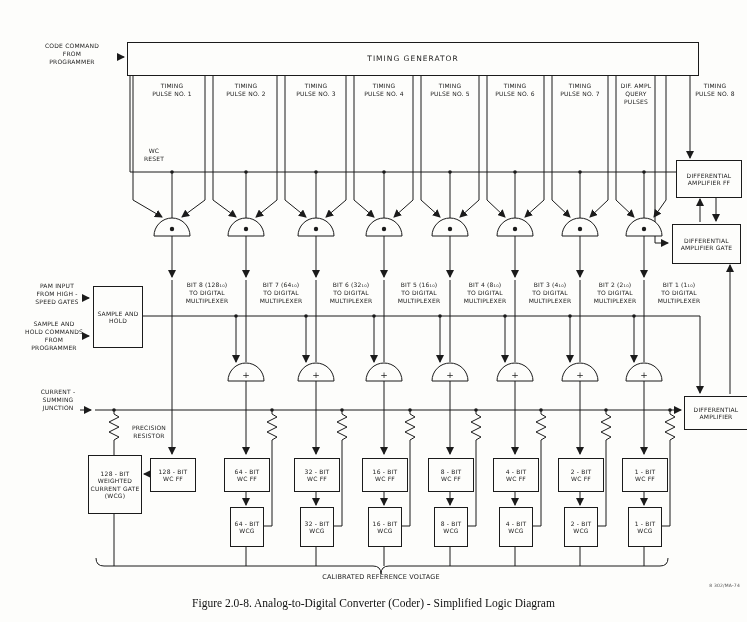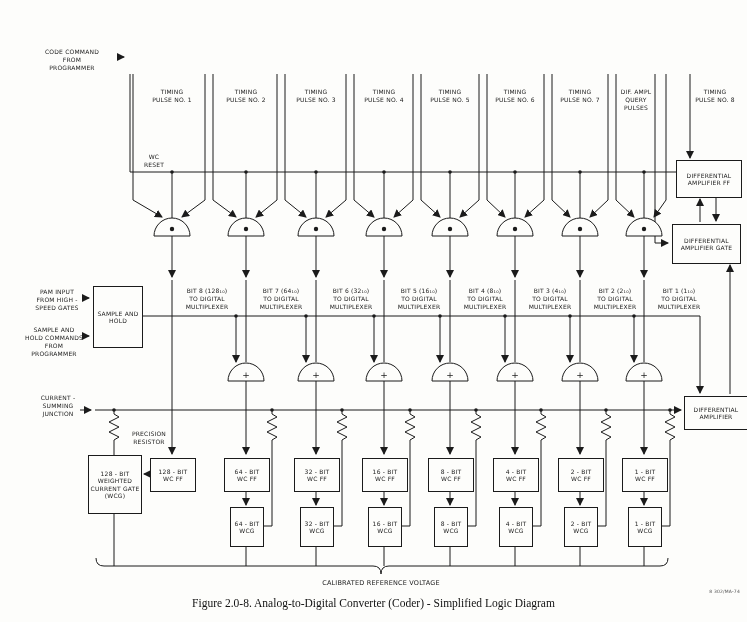--- a/index.html
+++ b/index.html
@@ -4,21 +4,21 @@
 <style>
   html,body{margin:0;padding:0;}
   body{width:747px;height:622px;position:relative;background:#fdfdfb;
        font-family:"DejaVu Sans",sans-serif;color:#1b1b1b;overflow:hidden;}
   .stage{position:absolute;inset:0;}
   svg{position:absolute;left:0;top:0;}
   .bx{position:absolute;border:1px solid #1b1b1b;background:#fdfdfb;
       display:flex;align-items:center;justify-content:center;text-align:center;
       font-size:6px;line-height:7.5px;letter-spacing:.2px;}
   .bx.big{font-size:7.5px;letter-spacing:1px;}
-  .lb{position:absolute;text-align:center;font-size:6px;line-height:8px;letter-spacing:.2px;margin-top:6px;}
+  .lb{position:absolute;text-align:center;font-size:6px;line-height:8px;letter-spacing:.2px;}
   .ln{display:block;}
   .ref{font-size:4.5px;text-align:right;color:#555;}
   .caption{position:absolute;left:0;top:597px;width:100%;text-align:center;
            font-family:"Liberation Serif",serif;font-size:11.5px;color:#111;}
 </style>
 </head>
 <body>
 
 <div class="stage">
 
@@ -183,20 +183,23 @@
       <text x="316" y="378">+</text>
       <text x="384" y="378">+</text>
       <text x="450" y="378">+</text>
       <text x="515" y="378">+</text>
       <text x="580" y="378">+</text>
       <text x="644" y="378">+</text>
     </g>
   </g>
 </svg>
 
+<div class="bx big" style="left:127px;top:42px;width:570px;height:32px">
+      <span>TIMING GENERATOR</span>
+    </div>
 
 <div class="bx" style="left:93px;top:286px;width:48px;height:60px">
       <span>SAMPLE AND HOLD</span>
     </div>
 
 <div class="bx" style="left:88px;top:455px;width:52px;height:57px">
       <span>128 - BIT WEIGHTED CURRENT GATE (WCG)</span>
     </div>
 
 <div class="bx" style="left:676px;top:160px;width:64px;height:36px">

